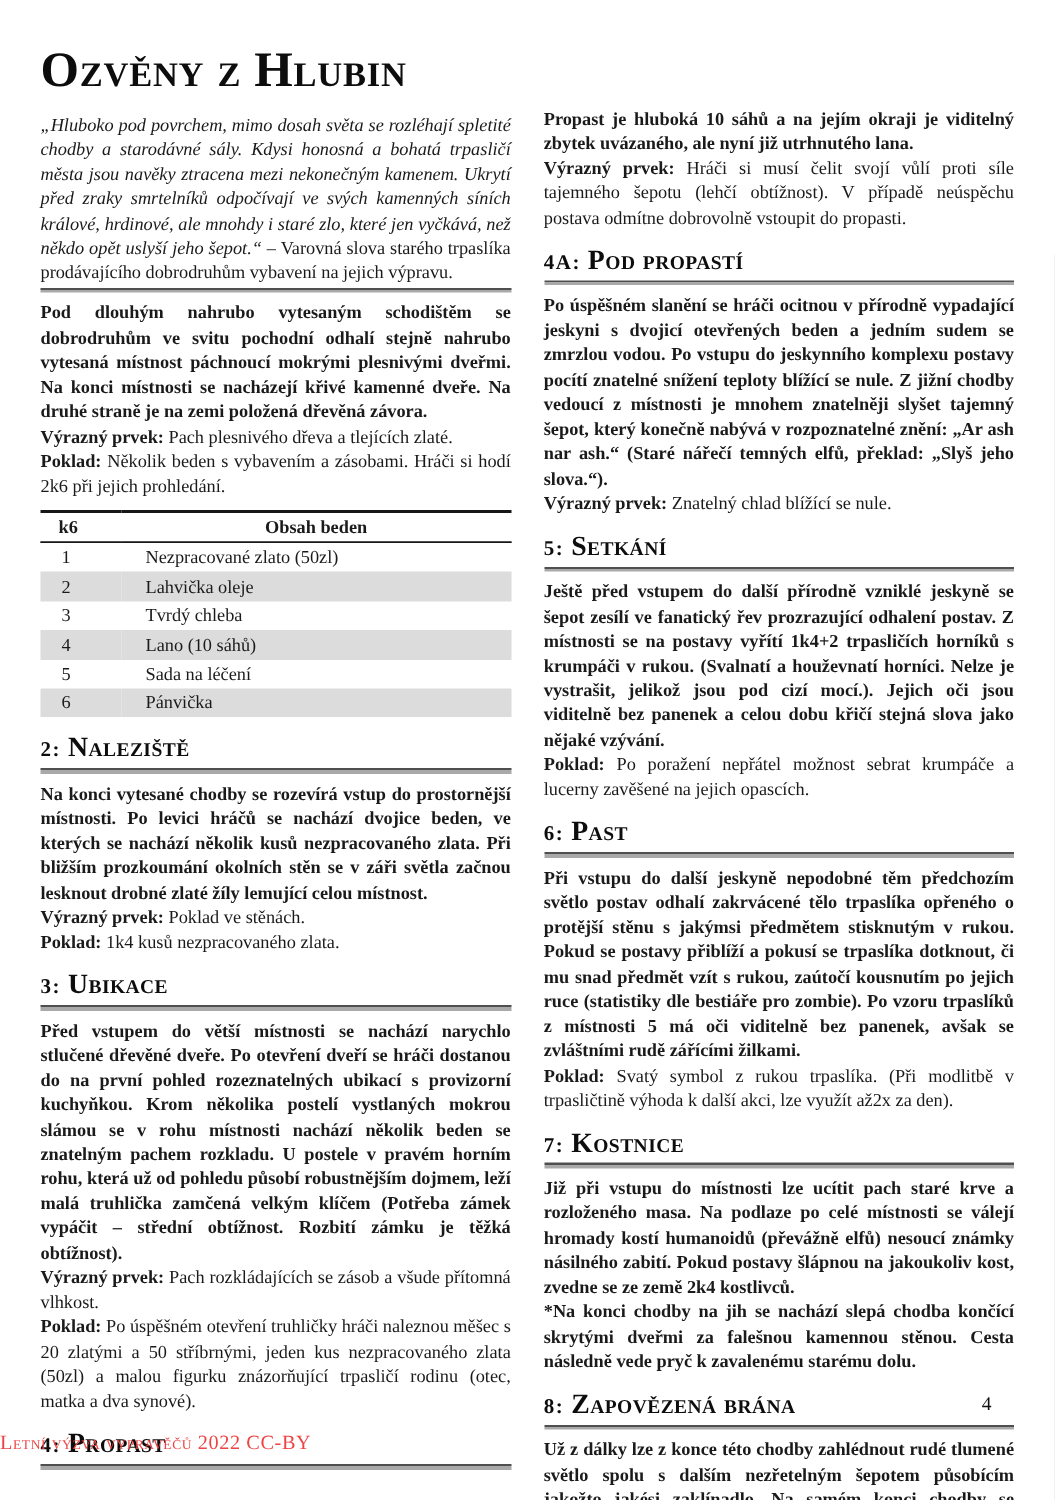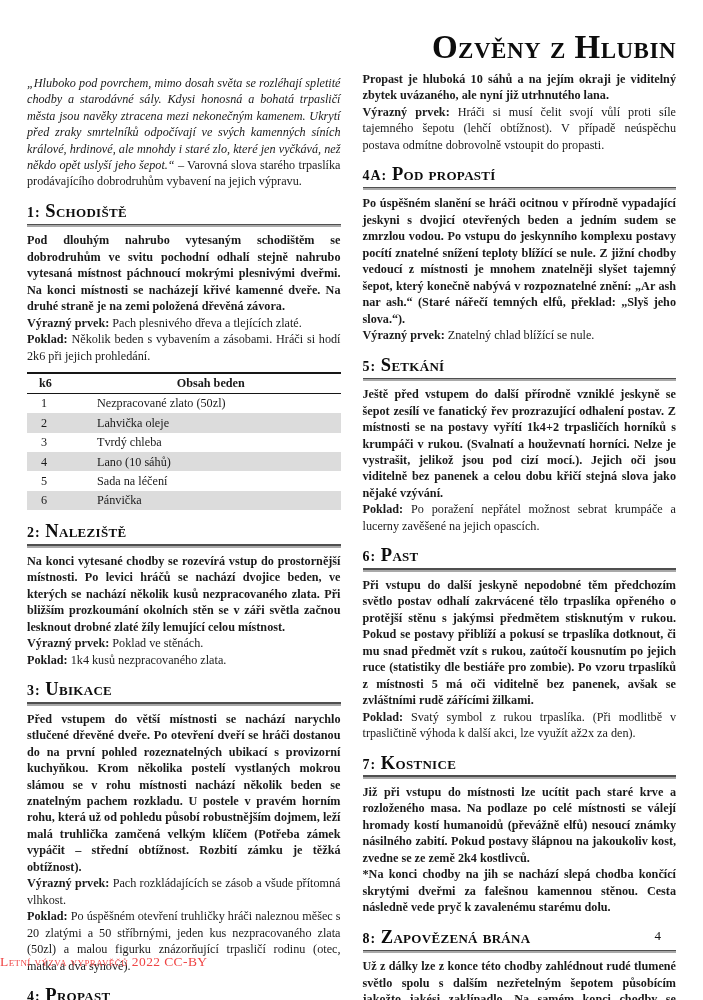--- a/index.html
+++ b/index.html
@@ -7,21 +7,21 @@
     position:relative;
     width:703px;height:1000px;
     margin:0 auto;
     background:#ffffff;
     font-family:"Liberation Serif","DejaVu Serif",serif;
     color:#1a1a1a;
     overflow:hidden;
   }
   .doc-title{
     margin:30px 27px 6px 27px;
-    text-align:right;
+    text-align:left;
     font-variant:small-caps;
     font-weight:bold;
     font-size:33px;
     line-height:1.05;
     letter-spacing:0.5px;
     color:#0d0d0d;
   }
   .columns{
     display:flex;
     gap:22px;
@@ -96,21 +96,20 @@
 <div class="page">
 
   <h1 class="doc-title">Ozvěny z Hlubin</h1>
 
   <div class="columns">
 
     <div class="col">
 
       <p class="intro"><span class="quote">„Hluboko pod povrchem, mimo dosah světa se rozléhají spletité chodby a starodávné sály. Kdysi honosná a bohatá trpasličí města jsou navěky ztracena mezi nekonečným kamenem. Ukrytí před zraky smrtelníků odpočívají ve svých kamenných síních králové, hrdinové, ale mnohdy i staré zlo, které jen vyčkává, než někdo opět uslyší jeho šepot.“</span> <span>– Varovná slova starého trpaslíka prodávajícího dobrodruhům vybavení na jejich výpravu.</span></p>
 
-      <h2 class="sec"><span class="num">1:</span> <span class="nm">Schodiště</span></h2>
       <div class="rule"></div>
       <p class="body">Pod dlouhým nahrubo vytesaným schodištěm se dobrodruhům ve svitu pochodní odhalí stejně nahrubo vytesaná místnost páchnoucí mokrými plesnivými dveřmi. Na konci místnosti se nacházejí křivé kamenné dveře. Na druhé straně je na zemi položená dřevěná závora.</p>
       <p class="para"><b class="lbl">Výrazný prvek:</b> <span>Pach plesnivého dřeva a tlejících zlaté.</span></p>
       <p class="para"><b class="lbl">Poklad:</b> <span>Několik beden s vybavením a zásobami. Hráči si hodí 2k6 při jejich prohledání.</span></p>
 
       <table class="loot">
         <thead>
           <tr>
             <th class="c1">k6</th>
             <th class="c2">Obsah beden</th>

